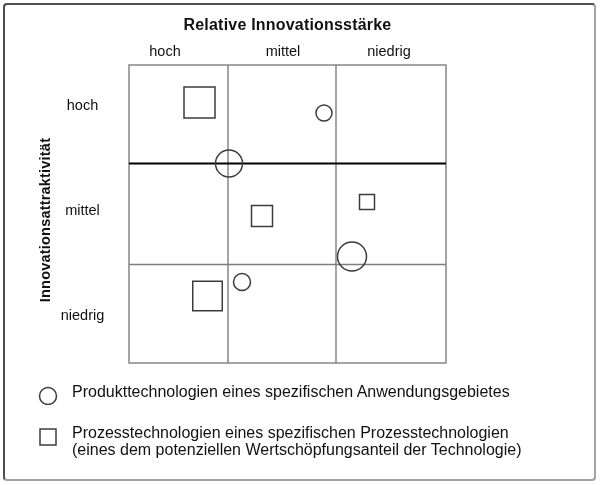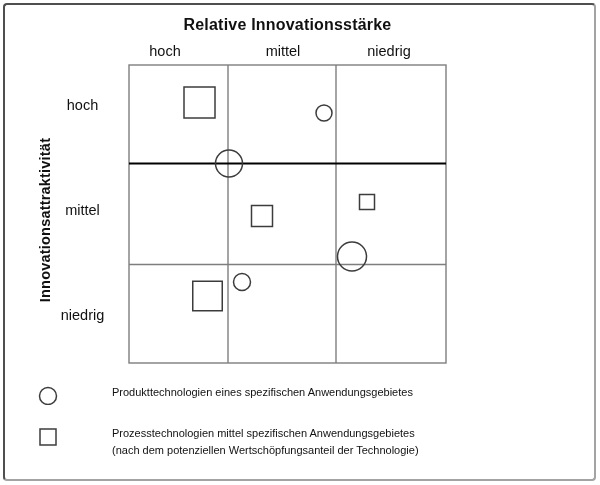--- a/index.html
+++ b/index.html
@@ -27,21 +27,21 @@
     font-size:14.5px;white-space:nowrap;
   }
   .y-title{
     position:absolute;left:45px;top:220px;
     transform:translate(-50%,-50%) rotate(-90deg);
     font-size:14.5px;font-weight:bold;white-space:nowrap;letter-spacing:.2px;
   }
   svg.matrix{position:absolute;left:0;top:0;}
   .legend-item{position:absolute;left:38px;display:flex;gap:14px;}
   .legend-icon{flex:0 0 20px;margin-top:1px;}
-  .legend-text{font-size:11px;line-height:16.5px;margin-left:40px;}
+  .legend-text{font-size:16px;line-height:16.5px;}
   .legend-text .sub{display:block;}
 </style>
 </head>
 <body>
 
 <div class="page">
 
   <div class="frame"></div>
 
   <div class="title">Relative Innovationsstärke</div>
@@ -79,18 +79,18 @@
     <div class="legend-text">
       <span>Produkttechnologien eines spezifischen Anwendungsgebietes</span>
     </div>
   </div>
 
   <div class="legend-item" style="top:425px">
     <svg class="legend-icon" width="20" height="20">
       <rect x="2" y="3" width="16" height="16" fill="none" stroke="#3c3c3c" stroke-width="1.5"></rect>
     </svg>
     <div class="legend-text">
-      <span>Prozesstechnologien mittel spezifischen Anwendungsgebietes</span>
-      <span class="sub">(nach dem potenziellen Wertschöpfungsanteil der Technologie)</span>
+      <span>Prozesstechnologien eines spezifischen Prozesstechnologien</span>
+      <span class="sub">(eines dem potenziellen Wertschöpfungsanteil der Technologie)</span>
     </div>
   </div>
 
 </div>
 
 </body></html>

